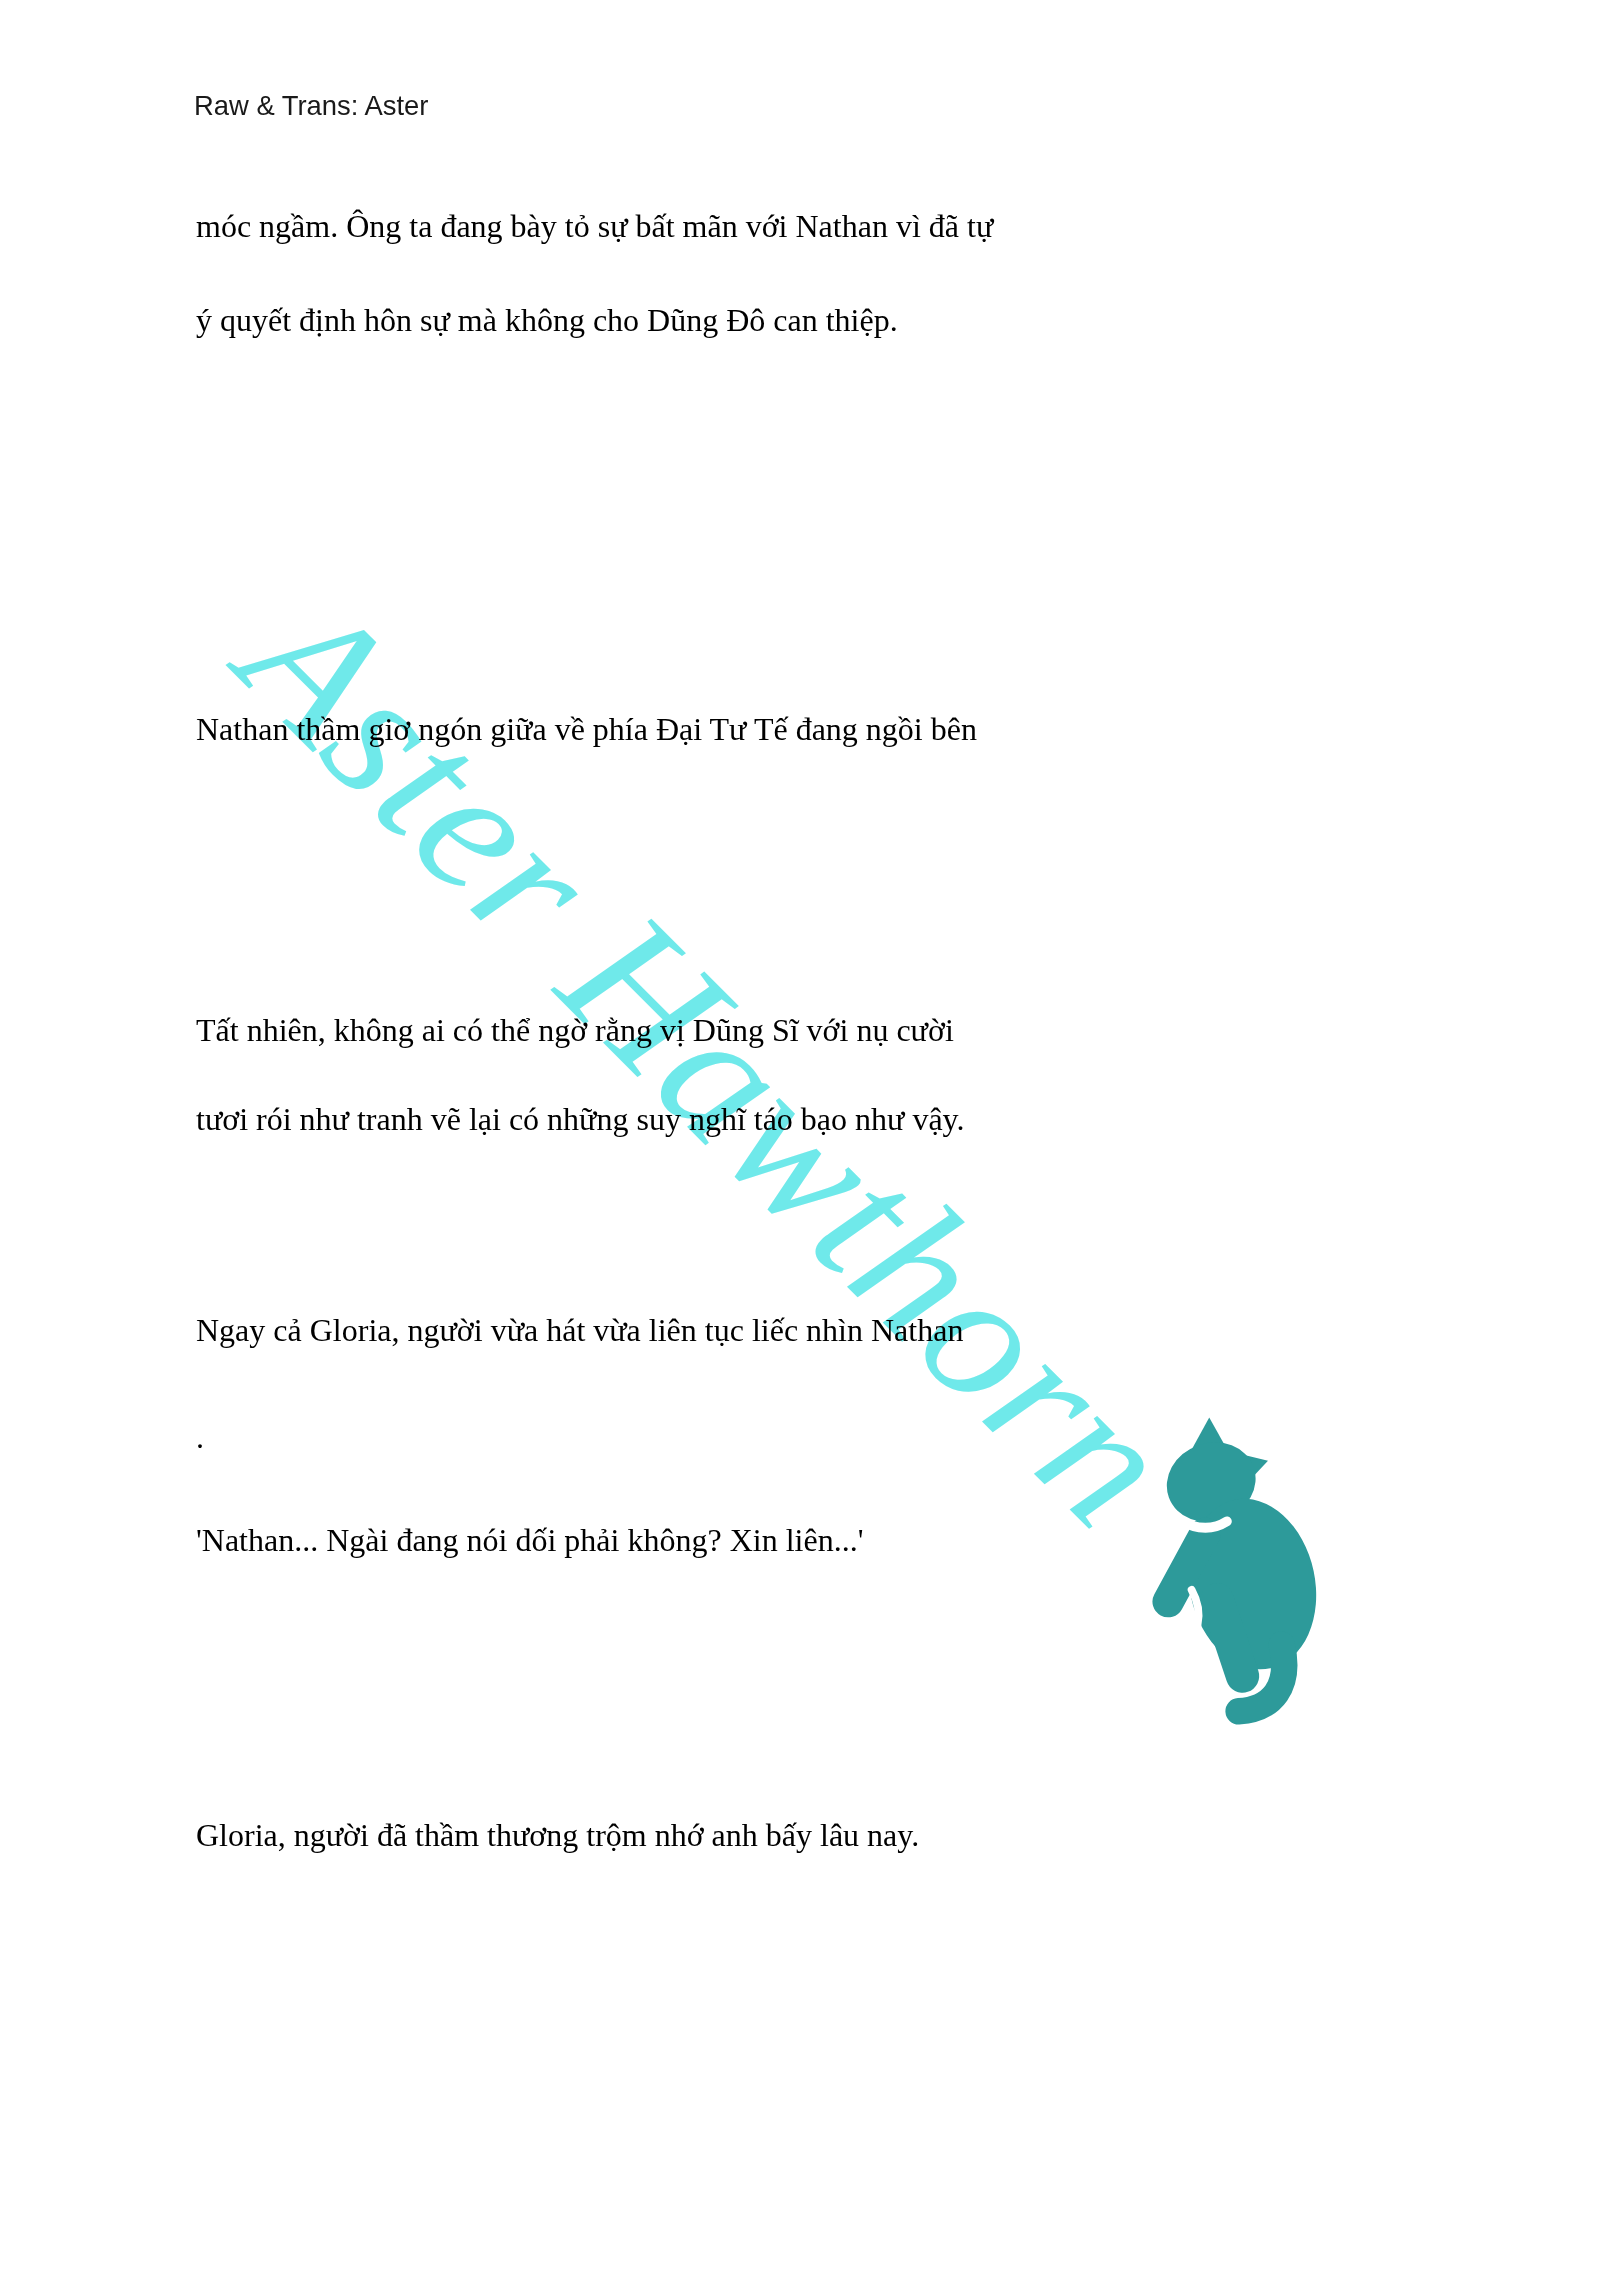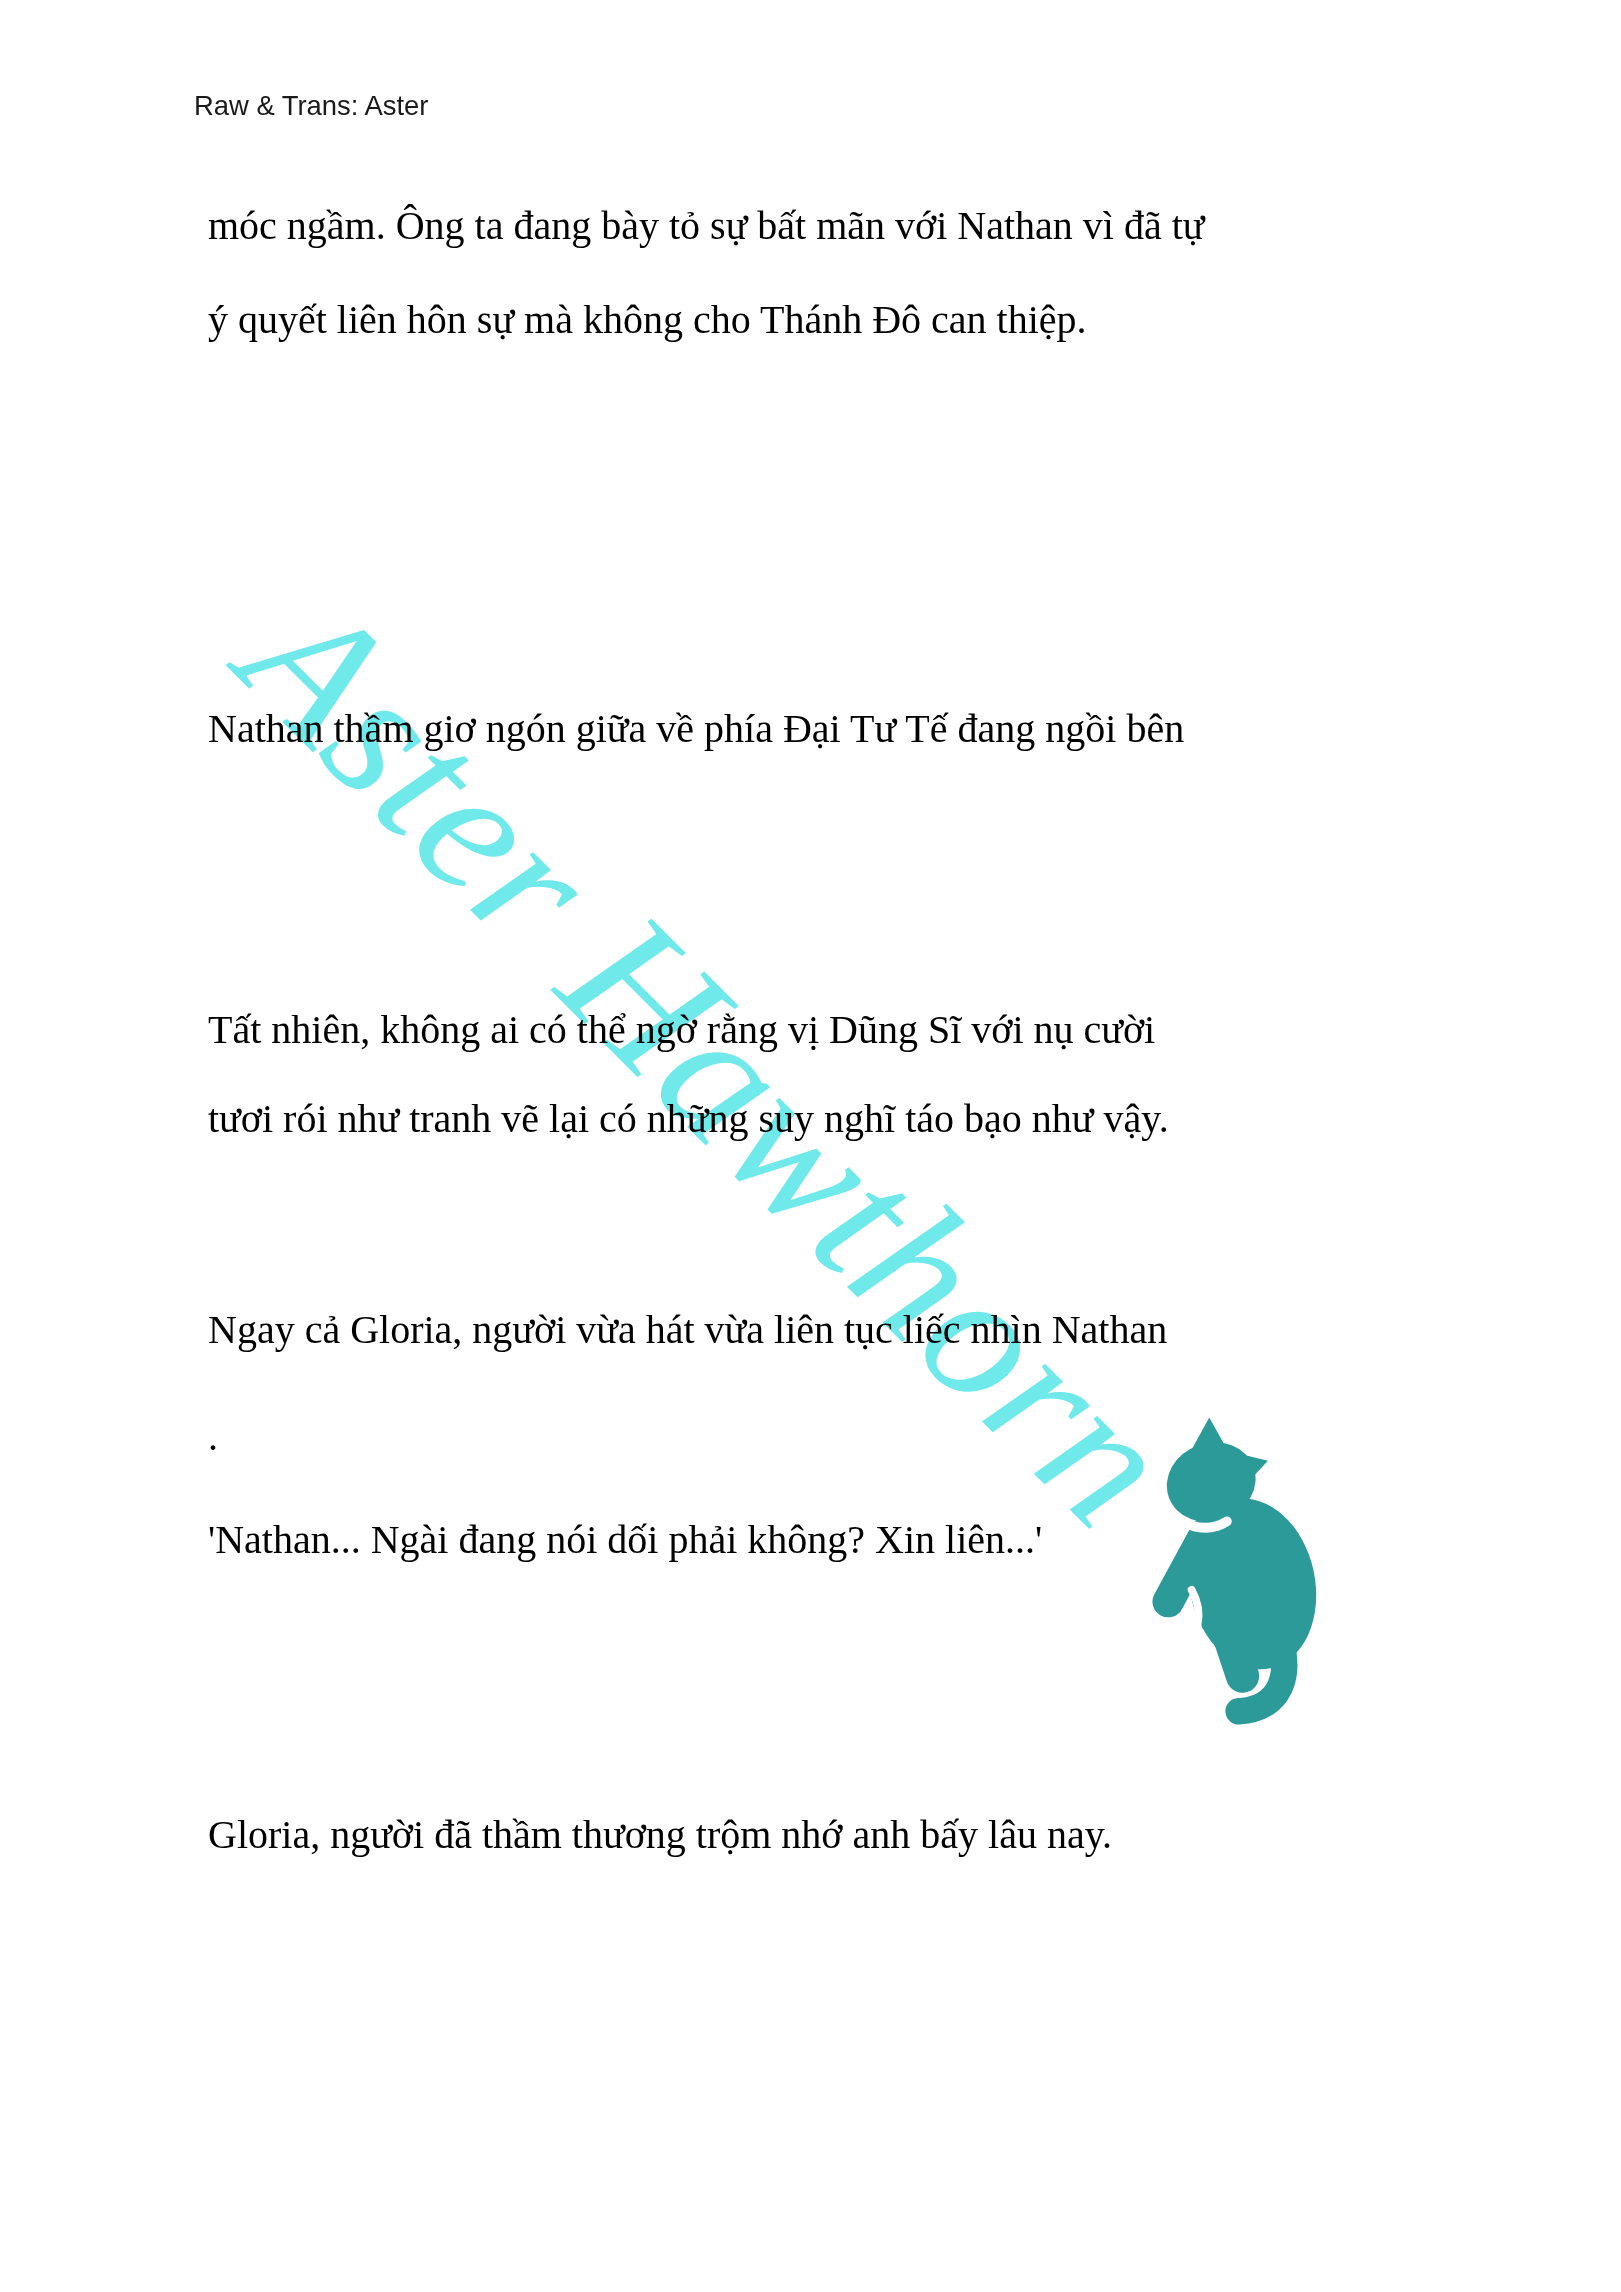--- a/index.html
+++ b/index.html
@@ -22,22 +22,22 @@
     top: 86px;
     font-family: "Liberation Sans", sans-serif;
     font-size: 27.4px;
     line-height: 39px;
     color: #1a1a1a;
     white-space: nowrap;
     z-index: 2;
   }
   .line {
     position: absolute;
-    left: 208px;
-    font-size: 40px;
+    left: 196px;
+    font-size: 32px;
     line-height: 94px;
     white-space: nowrap;
     z-index: 2;
   }
   .watermark {
     position: absolute;
     left: 343px;
     top: 562px;
     font-family: "Liberation Serif", serif;
     font-style: italic;
@@ -75,21 +75,21 @@
       <ellipse cx="132" cy="190" rx="64" ry="88" transform="rotate(-12 132 190)"></ellipse>
     </g>
     <path d="M84,138 L46,208" stroke="#2d9a9a" stroke-width="32" stroke-linecap="round" fill="none"></path>
     <path d="M96,206 L122,284" stroke="#2d9a9a" stroke-width="34" stroke-linecap="round" fill="none"></path>
     <path d="M162,252 C172,295 152,318 118,320" stroke="#2d9a9a" stroke-width="27" stroke-linecap="round" fill="none"></path>
     <path d="M56,124 Q84,140 106,126" stroke="#ffffff" stroke-width="10" stroke-linecap="round" fill="none"></path>
     <path d="M70,196 Q80,214 76,232" stroke="#ffffff" stroke-width="8" stroke-linecap="round" fill="none"></path>
   </svg>
 
   <div class="line" style="top:179px">móc ngầm. Ông ta đang bày tỏ sự bất mãn với Nathan vì đã tự</div>
-  <div class="line" style="top:273px">ý quyết liên hôn sự mà không cho Thánh Đô can thiệp.</div>
+  <div class="line" style="top:273px">ý quyết định hôn sự mà không cho Dũng Đô can thiệp.</div>
 
 
   <div class="line" style="top:682px">Nathan thầm giơ ngón giữa về phía Đại Tư Tế đang ngồi bên</div>
 
   <div class="line" style="top:983px">Tất nhiên, không ai có thể ngờ rằng vị Dũng Sĩ với nụ cười</div>
   <div class="line" style="top:1072px">tươi rói như tranh vẽ lại có những suy nghĩ táo bạo như vậy.</div>
 
   <div class="line" style="top:1283px">Ngay cả Gloria, người vừa hát vừa liên tục liếc nhìn Nathan</div>
   <div class="line" style="top:1390px">.</div>
 

